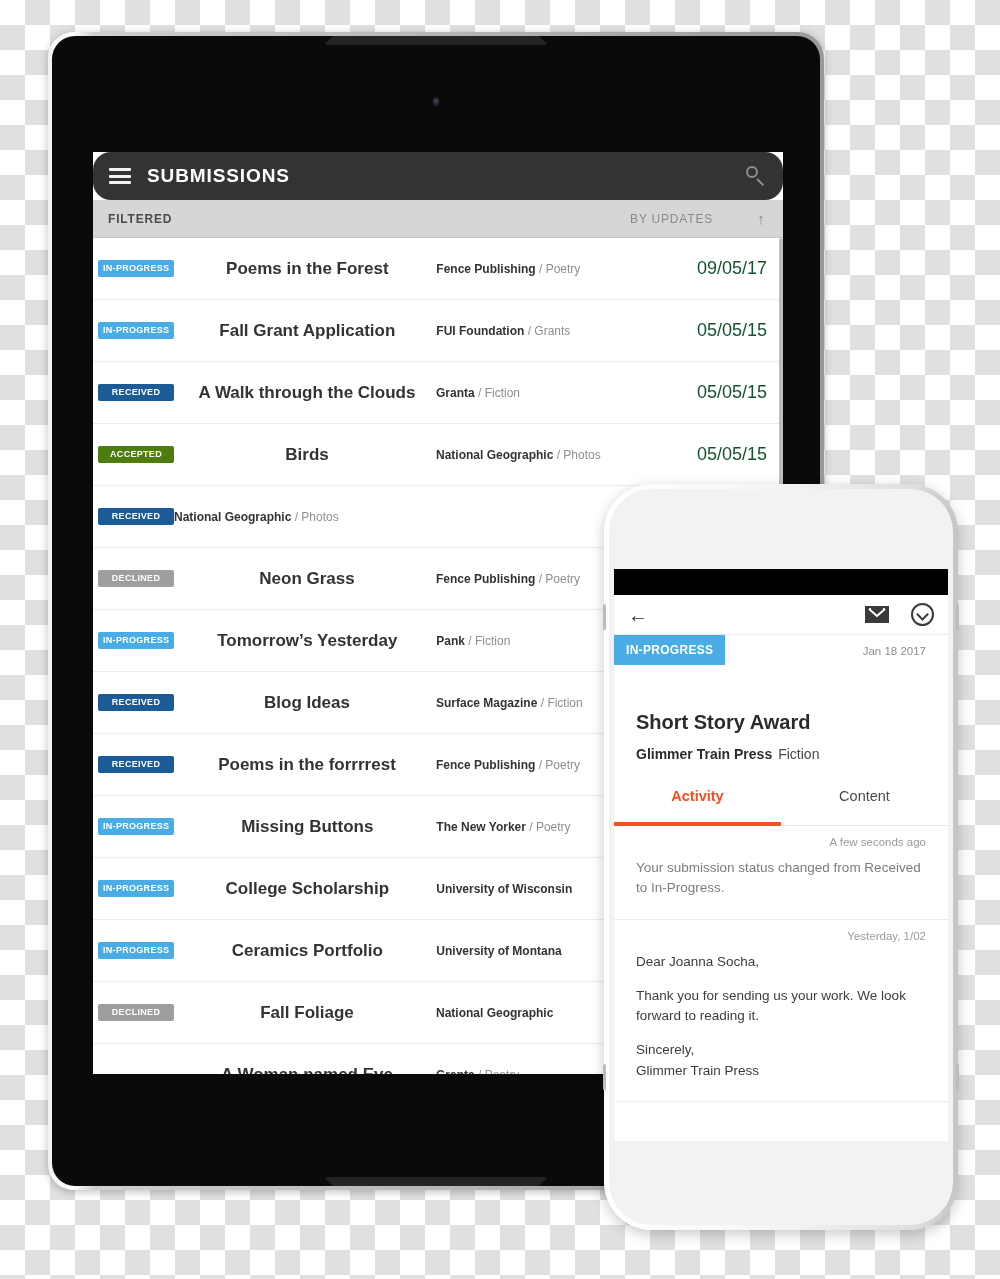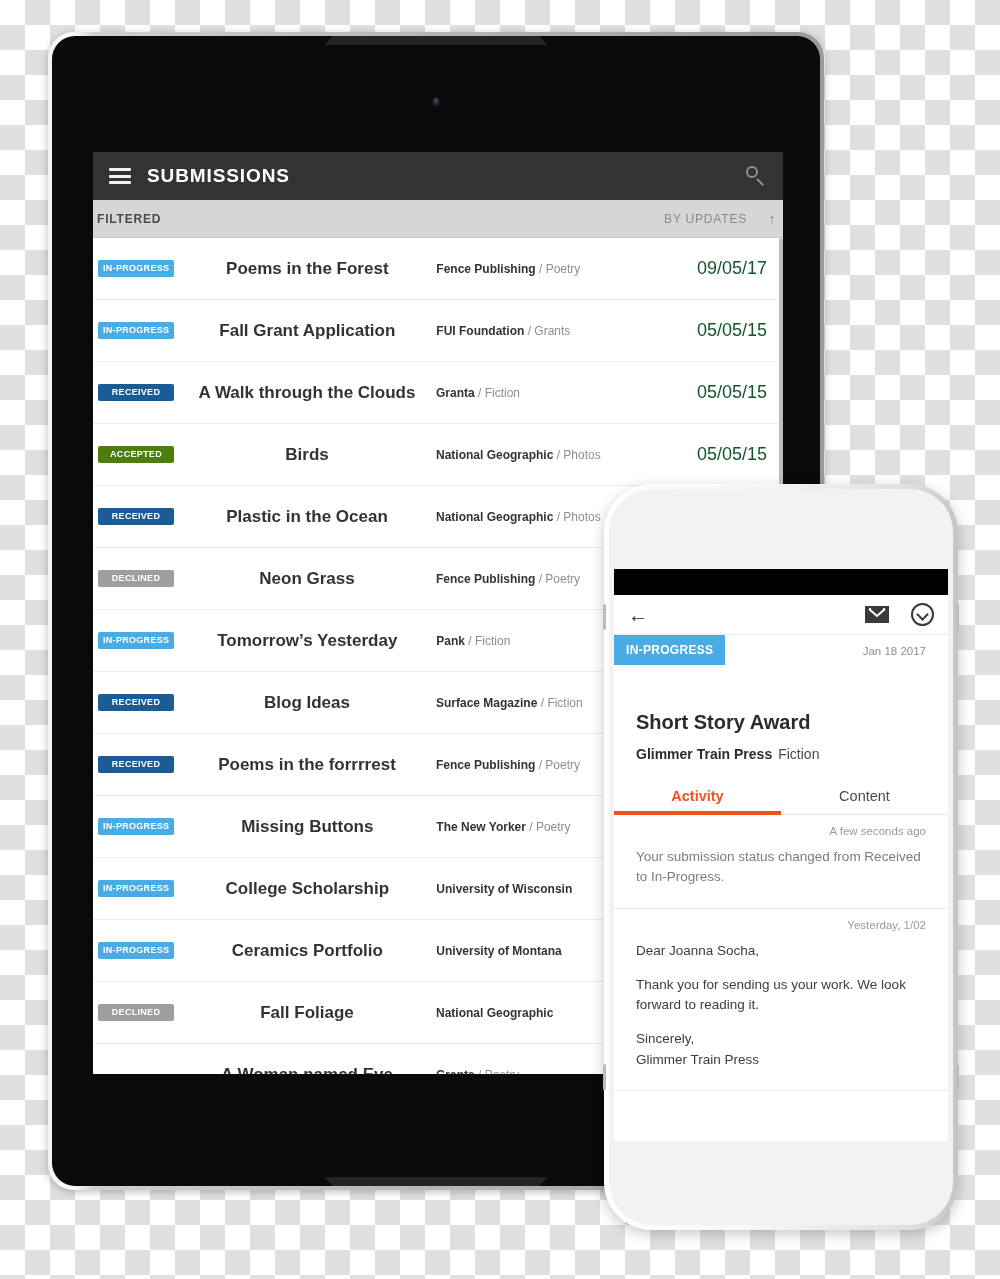--- a/index.html
+++ b/index.html
@@ -86,20 +86,21 @@
     background: #ffffff;
     overflow: hidden;
   }
   .app-header {
     height: 48px;
     background: #333333;
     display: flex;
     align-items: center;
     padding: 0 16px;
     box-sizing: border-box;
+    border-radius: 18px;
   }
   .hamburger {
     width: 22px;
     height: 16px;
     display: flex;
     flex-direction: column;
     justify-content: space-between;
     margin-right: 16px;
     cursor: pointer;
   }
@@ -138,23 +139,24 @@
     background: #8e8e8e;
     transform: rotate(45deg);
     transform-origin: left center;
   }
 
   .filter-bar {
     height: 38px;
     background: #d6d6d6;
     display: flex;
     align-items: center;
-    padding: 0 4px;
+    padding: 0 15px;
     box-sizing: border-box;
     border-bottom: 1px solid #c6c6c6;
+    gap: 23px;
   }
   .filter-label {
     font-size: 12px;
     font-weight: bold;
     color: #4a4a4a;
     letter-spacing: 0.8px;
     flex: 1;
   }
   .sort-label {
     font-size: 12px;
@@ -393,21 +395,21 @@
   .phone-tabs {
     display: flex;
     border-bottom: 1px solid #e6e6e6;
     background: #ffffff;
   }
   .phone-tab {
     flex: 1;
     text-align: center;
     font-size: 14.5px;
     color: #4a4a4a;
-    padding: 8px 0 10px;
+    padding: 8px 0 21px;
     cursor: pointer;
     position: relative;
   }
   .phone-tab.active {
     color: #f4511e;
     font-weight: bold;
   }
   .phone-tab.active::after {
     content: "";
     position: absolute;
@@ -495,21 +497,20 @@
           <div class="sub-date">05/05/15</div>
         </div>
         <div class="sub-row">
           <div class="badge accepted">ACCEPTED</div>
           <div class="sub-title">Birds</div>
           <div class="sub-meta"><b>National Geographic</b><span> / Photos</span></div>
           <div class="sub-date">05/05/15</div>
         </div>
         <div class="sub-row">
           <div class="badge received">RECEIVED</div>
-          <div class="sub-title">Plastic in the Ocean</div>
           <div class="sub-meta"><b>National Geographic</b><span> / Photos</span></div>
           <div class="sub-date"></div>
         </div>
         <div class="sub-row">
           <div class="badge declined">DECLINED</div>
           <div class="sub-title">Neon Grass</div>
           <div class="sub-meta"><b>Fence Publishing</b><span> / Poetry</span></div>
           <div class="sub-date"></div>
         </div>
         <div class="sub-row">

